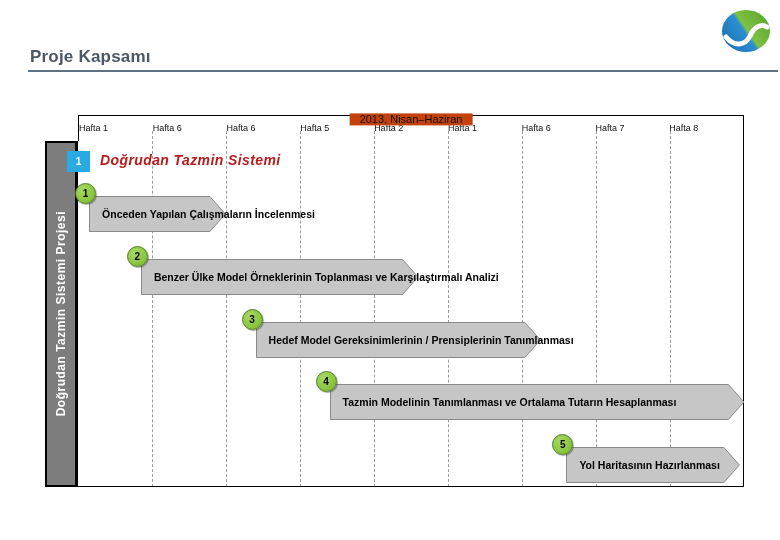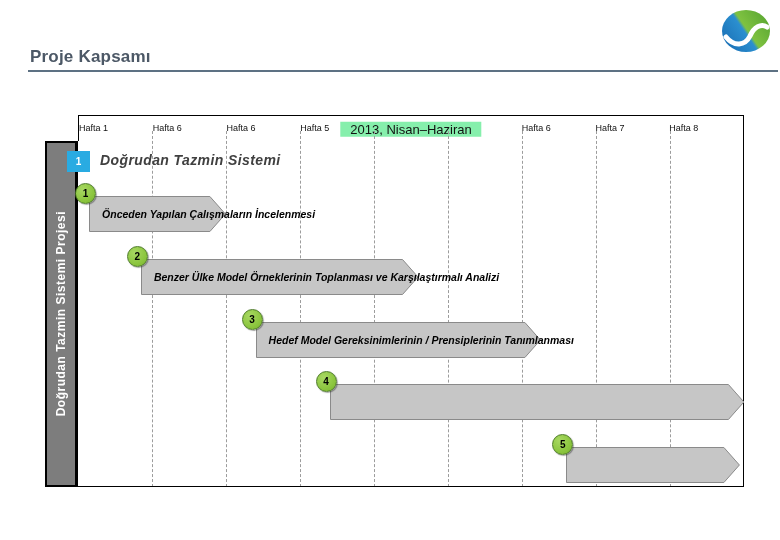--- a/index.html
+++ b/index.html
@@ -14,22 +14,22 @@
   }
   .title-rule{position:absolute;left:28px;top:70px;width:750px;height:2px;background:#5d7183;}
   .logo{position:absolute;right:8px;top:8px;width:52px;height:46px;}
 
   
   .tl-header{
     position:absolute;left:78px;top:115px;width:666px;height:26px;box-sizing:border-box;
     border-top:1px solid #000;border-left:1px solid #000;border-right:1px solid #000;
   }
   .tl-period{
-    position:absolute;left:50%;top:14px;transform:translate(-50%,-55%);
-    background:#86efac;padding:0 10px;font-size:13px;color:#111;white-space:nowrap;
+    position:absolute;left:50%;top:4px;transform:translate(-50%,-55%);
+    background:#c2410c;padding:0 10px;font-size:11px;color:#111;white-space:nowrap;
   }
   .tl-weeks{display:flex;height:100%;padding-top:7px;box-sizing:border-box;}
   .tl-week{flex:1;text-align:left;font-size:9px;color:#111;}
 
   
   #grid-lines{position:absolute;left:78px;top:131px;width:666px;height:356px;pointer-events:none;}
   .gridline{position:absolute;top:0;bottom:0;width:0;border-left:1px dashed #9c9c9c;}
   .chart-body{
     position:absolute;left:78px;top:141px;width:666px;height:346px;box-sizing:border-box;
     border-right:1px solid #000;border-bottom:1px solid #000;
@@ -47,30 +47,30 @@
   }
 
   
   .sec-num{
     position:absolute;left:67px;top:151px;width:23px;height:21px;background:#29abe2;
     color:#fff;font-size:10px;font-weight:bold;
     display:flex;align-items:center;justify-content:center;
   }
   .sec-title{
     position:absolute;left:100px;top:152px;font-size:14px;font-weight:bold;font-style:italic;
-    color:#404040;letter-spacing:.4px;
+    color:#b91c1c;letter-spacing:.4px;
   }
 
   
   #task-layer{position:absolute;left:0;top:0;width:780px;height:540px;}
   .task{position:absolute;height:36px;}
   .task svg{position:absolute;left:0;top:0;overflow:visible;}
   .task-label{
     position:absolute;left:13px;top:0;line-height:36px;font-size:10.5px;font-weight:bold;
-    color:#000;white-space:nowrap;font-style:italic;
+    color:#000;white-space:nowrap;
   }
   .badge{
     position:absolute;left:-14px;top:-13px;width:21px;height:21px;border-radius:50%;
     background:radial-gradient(circle at 35% 30%,#a8d863,#8cc63f 60%,#7ab32e);
     border:1.5px solid #4d7b28;box-sizing:border-box;
     display:flex;align-items:center;justify-content:center;
     font-size:10px;font-weight:bold;color:#000;
     box-shadow:1px 1px 1px rgba(0,0,0,.35);
   }
 </style>
@@ -149,20 +149,22 @@
         <polygon points="0.5,0.5 268.90000000000003,0.5 284.40000000000003,18 268.90000000000003,35.5 0.5,35.5" fill="#c6c6c6" stroke="#8a8a8a"></polygon>
       </svg>
       <div class="badge">3</div>
       <span class="task-label">Hedef Model Gereksinimlerinin / Prensiplerinin Tanımlanması</span>
     </div>
     <div class="task" style="left: 329.6px; top: 384.25px; width: 414.4px;">
       <svg width="414.4" height="36">
         <polygon points="0.5,0.5 398.4,0.5 413.9,18 398.4,35.5 0.5,35.5" fill="#c6c6c6" stroke="#8a8a8a"></polygon>
       </svg>
       <div class="badge">4</div>
+      <span class="task-label">Tazmin Modelinin Tanımlanması ve Ortalama Tutarın Hesaplanması</span>
     </div>
     <div class="task" style="left: 566.4px; top: 447px; width: 173.9px;">
       <svg width="173.89999999999998" height="36">
         <polygon points="0.5,0.5 157.89999999999998,0.5 173.39999999999998,18 157.89999999999998,35.5 0.5,35.5" fill="#c6c6c6" stroke="#8a8a8a"></polygon>
       </svg>
       <div class="badge">5</div>
+      <span class="task-label">Yol Haritasının Hazırlanması</span>
     </div>
   </div>
 
 </body></html>

